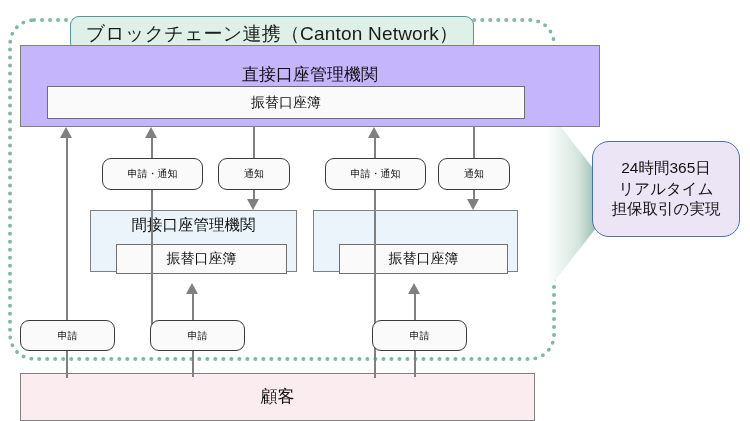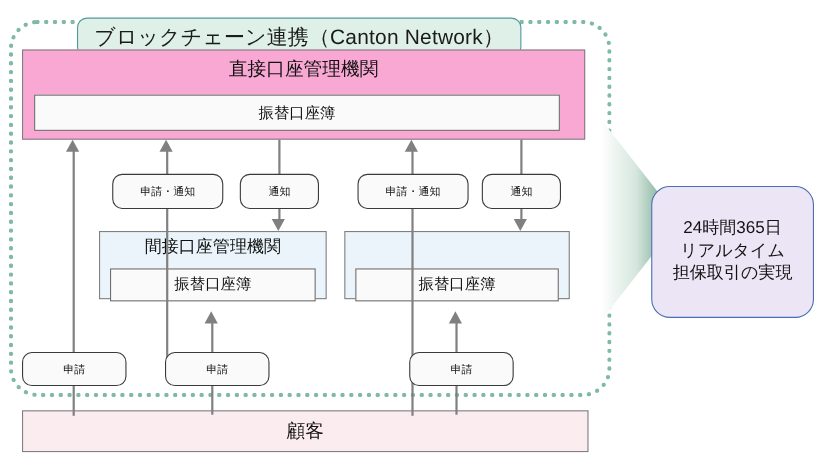--- a/index.html
+++ b/index.html
@@ -53,41 +53,42 @@
     position: absolute;
     box-sizing: border-box;
     border: 1.4px solid #808080;
     display: flex;
     flex-direction: column;
     align-items: center;
   }
   .box-direct {
     left: 20px;
     top: 45px;
-    width: 512px;
+    width: 580px;
     height: 82px;
-    background: #f9a8d4;
-    padding-top: 4px;
+    background: #c4b5fd;
+    padding-top: 16px;
   }
   .box-title {
     font-size: 17px;
     color: #111;
     line-height: 1.5;
     white-space: nowrap;
   }
   .ledger {
     box-sizing: border-box;
     background: #fafafa;
     border: 1.4px solid #6f6f6f;
     display: flex;
     align-items: center;
     justify-content: center;
     font-size: 14px;
     color: #111;
     white-space: nowrap;
+    margin-left: 16px;
   }
   .ledger-direct {
     position: absolute;
     left: 10px;
     top: 40px;
     width: 478px;
     height: 33px;
   }
   .box-indirect {
     top: 210px;
@@ -104,21 +105,21 @@
     left: 9px;
     top: 33px;
     right: 9px;
     height: 30px;
   }
   
   .box-customer {
     left: 20px;
     top: 373px;
     width: 515px;
-    height: 38px;
+    height: 48px;
     background: #fbecef;
     justify-content: center;
   }
   .box-customer .box-title { font-size: 17px; }
   
   .pill {
     position: absolute;
     box-sizing: border-box;
     background: #fafafa;
     border: 1.5px solid #3a3a3a;
@@ -160,23 +161,23 @@
     left: 546px;
     top: 108px;
     width: 72px;
     height: 184px;
     z-index: 0;
   }
   
   .callout {
     position: absolute;
     left: 592px;
-    top: 169px;
+    top: 141px;
     width: 148px;
-    height: 120px;
+    height: 96px;
     box-sizing: border-box;
     background: #ece5f6;
     border: 1.8px solid #4a6fb3;
     border-radius: 17px;
     display: flex;
     flex-direction: column;
     align-items: center;
     justify-content: center;
     font-size: 15.5px;
     color: #111;

